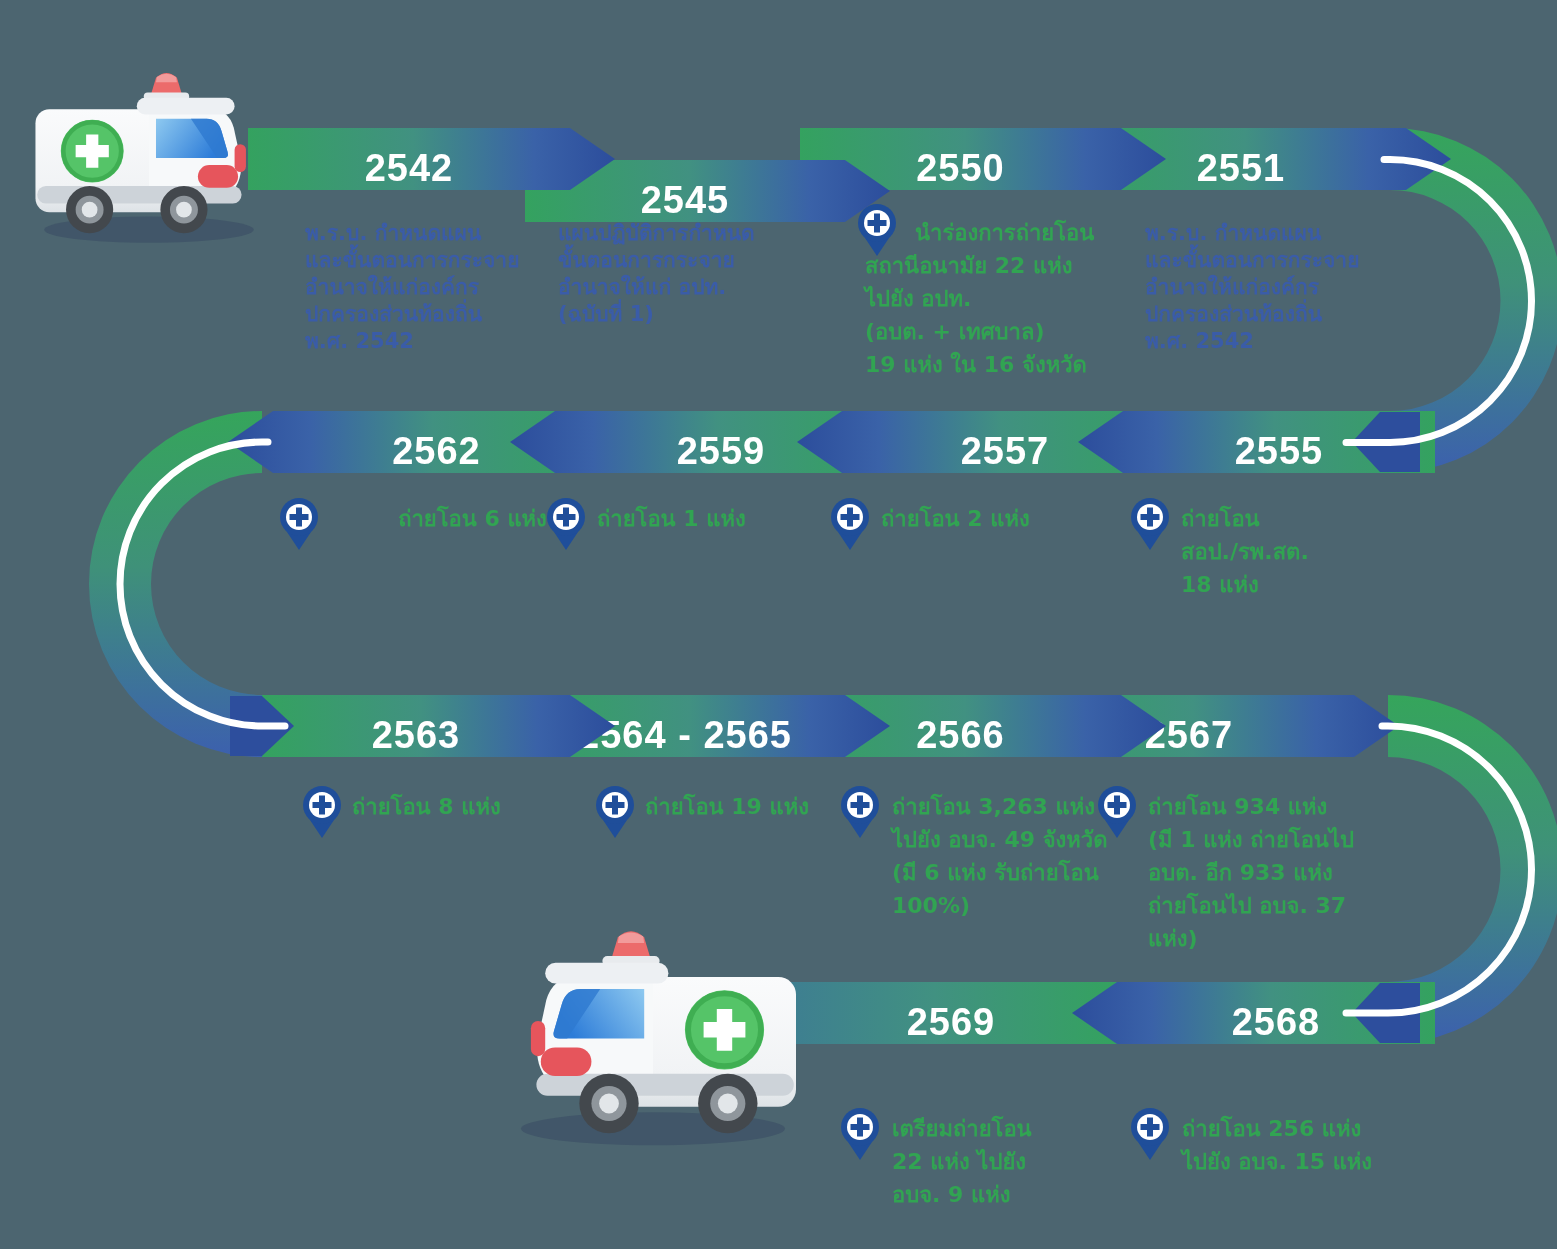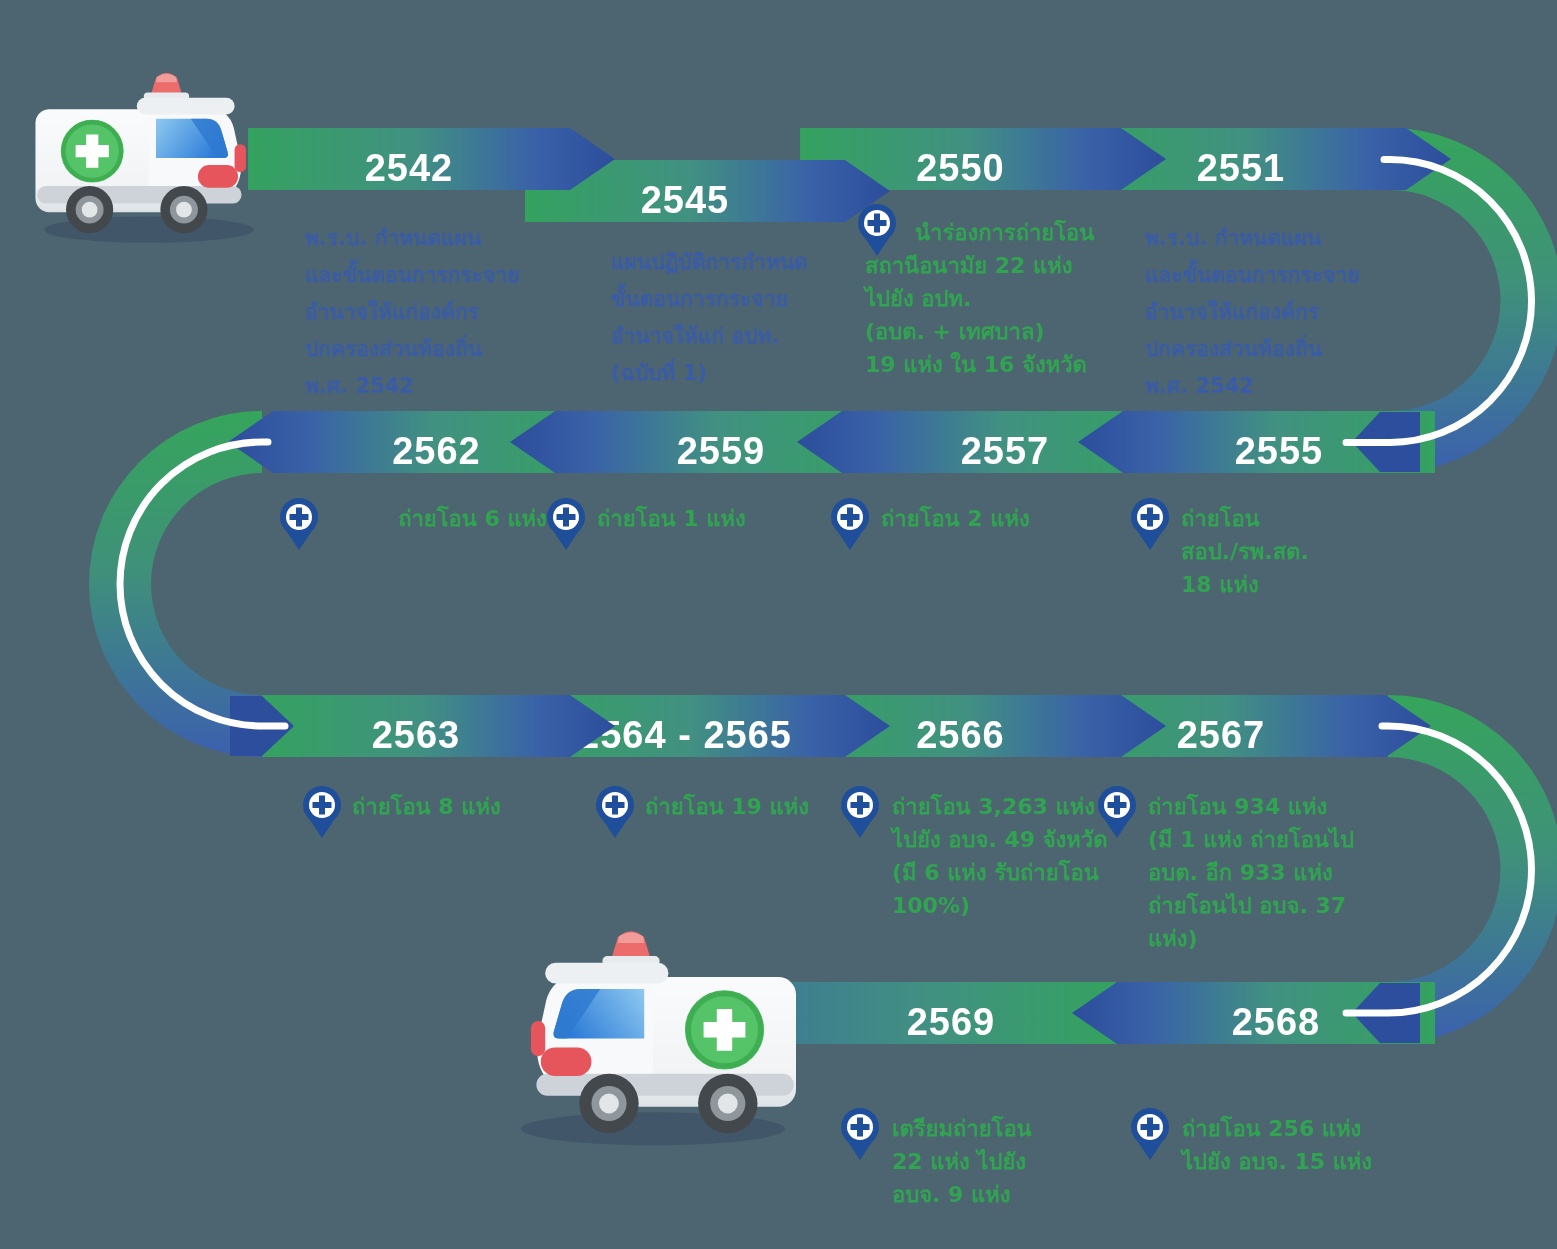--- a/index.html
+++ b/index.html
@@ -20,21 +20,21 @@
   }
   .seg.lf{ 
     background:linear-gradient(270deg,#34A25F 0%,#419181 55%,#3E7E91 100%);
   }
   .year{color:#FFFFFF;font-weight:bold;font-size:38px;letter-spacing:1px;
         font-family:"Liberation Sans",sans-serif;}
 
   
   .desc{position:absolute;font-weight:bold;white-space:pre-line;z-index:8;
         font-family:"DejaVu Sans","Liberation Sans",sans-serif;}
-  .desc.blue{color:#3A5CA8;font-size:21px;line-height:37px;width:280px;}
+  .desc.blue{color:#3A5CA8;font-size:21px;line-height:27px;width:280px;}
   .desc.green{color:#31A452;font-size:22px;line-height:33px;width:285px;}
   .indent{ text-indent:50px; }
 
   .pin{position:absolute;width:44px;height:54px;z-index:9;}
 
   .layer{position:absolute;left:0;top:0;z-index:4;}
   .layer.top{z-index:16;}
   .amb{position:absolute;z-index:20;}
   .amb.flip{transform:scaleX(-1);}
 </style>
@@ -121,21 +121,21 @@
     </div>
   <div class="seg r" style="left:1076px;top:128px;width:330px;z-index:11;">
     <span class="year">2551</span>
     </div>
 
   <div class="desc blue" style="left:305px;top:220px;">พ.ร.บ. กำหนดแผน
 และขั้นตอนการกระจาย
 อำนาจให้แก่องค์กร
 ปกครองส่วนท้องถิ่น
 พ.ศ. 2542</div>
-  <div class="desc blue" style="left:611px;top:220px;margin-top:24px;">แผนปฏิบัติการกำหนด
+  <div class="desc blue" style="left:558px;top:220px;">แผนปฏิบัติการกำหนด
 ขั้นตอนการกระจาย
 อำนาจให้แก่ อปท.
 (ฉบับที่ 1)</div>
   <svg class="pin" viewBox="0 0 44 54" style="left:855px;top:203px;">
       <use href="#pin-shape"></use>
     </svg>
   <div class="desc green indent" style="left:865px;top:216px;width:260px;">นำร่องการถ่ายโอน
 สถานีอนามัย 22 แห่ง
 ไปยัง อปท.
 (อบต. + เทศบาล)
@@ -180,21 +180,21 @@
 
   <div class="seg r" style="left:262px;top:695px;width:308px;z-index:14;">
     <span class="year">2563</span>
     </div>
   <div class="seg r" style="left:525px;top:695px;width:320px;z-index:13;">
     <span class="year">2564 - 2565</span>
     </div>
   <div class="seg r" style="left:800px;top:695px;width:321px;z-index:12;">
     <span class="year">2566</span>
     </div>
-  <div class="seg r" style="left:1056px;top:695px;width:330px;z-index:11;">
+  <div class="seg r" style="left:1024px;top:695px;width:330px;z-index:11;">
     <span class="year">2567</span>
     </div>
 
   <svg class="pin" viewBox="0 0 44 54" style="left:300px;top:785px;">
       <use href="#pin-shape"></use>
     </svg>
   <div class="desc green" style="left:352px;top:790px;">ถ่ายโอน 8 แห่ง</div>
   <svg class="pin" viewBox="0 0 44 54" style="left:593px;top:785px;">
       <use href="#pin-shape"></use>
     </svg>

